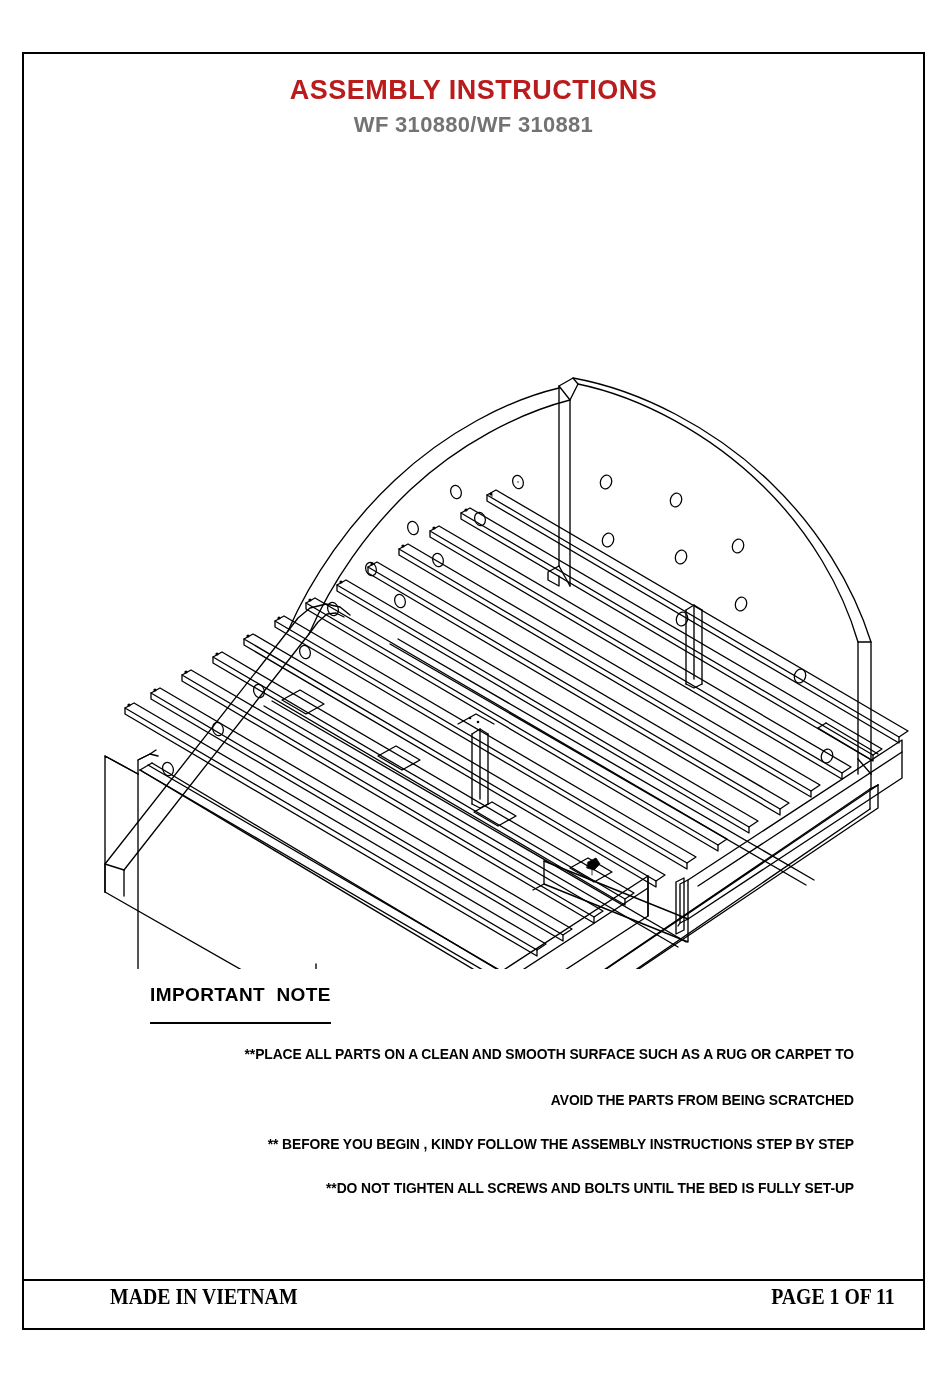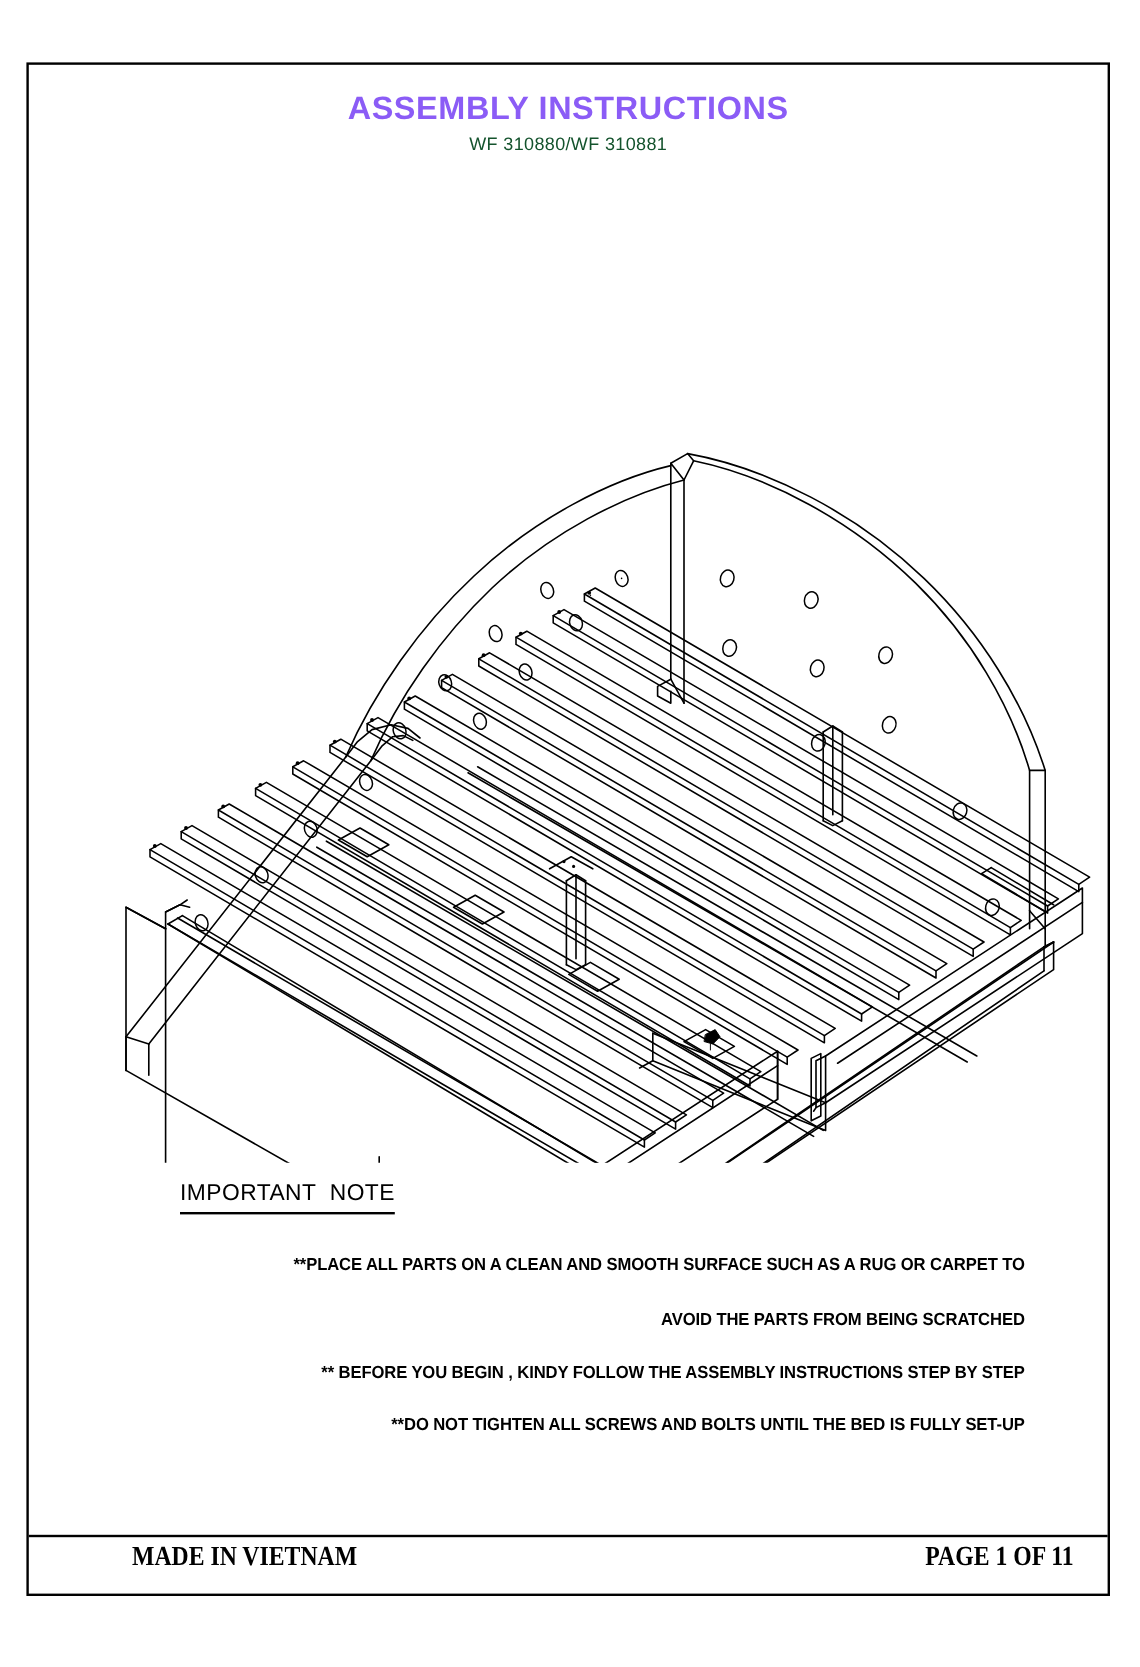--- a/index.html
+++ b/index.html
@@ -33,28 +33,28 @@
     left: 0;
     top: 22px;
     width: 100%;
     text-align: center;
   }
   #doc-title {
     font-size: 27px;
     font-weight: bold;
     letter-spacing: 0.5px;
     line-height: 1.05;
-    color: #8b5cf6;
+    color: #b91c1c;
   }
   #doc-model {
-    font-size: 15px;
-    font-weight: normal;
+    font-size: 22px;
+    font-weight: bold;
     letter-spacing: 0.3px;
     margin-top: 8px;
-    color: #14532d;
+    color: #737373;
   }
 
   
   #illustration-wrap {
     position: absolute;
     left: 54px;
     top: 250px;
     width: 850px;
     height: 665px;
   }
@@ -72,24 +72,24 @@
     position: absolute;
     left: 0;
     top: 930px;
     width: 100%;
   }
   #note-heading {
     position: absolute;
     left: 126px;
     top: 0;
     font-size: 19px;
-    font-weight: normal;
+    font-weight: bold;
     letter-spacing: 0.4px;
     color: #000;
-    padding-bottom: 4px;
+    padding-bottom: 16px;
     border-bottom: 2.5px solid #000;
     display: inline-block;
     white-space: pre;
   }
   #note-lines {
     position: absolute;
     left: 51px;
     top: 62px;
     width: 820px;
     text-align: right;

